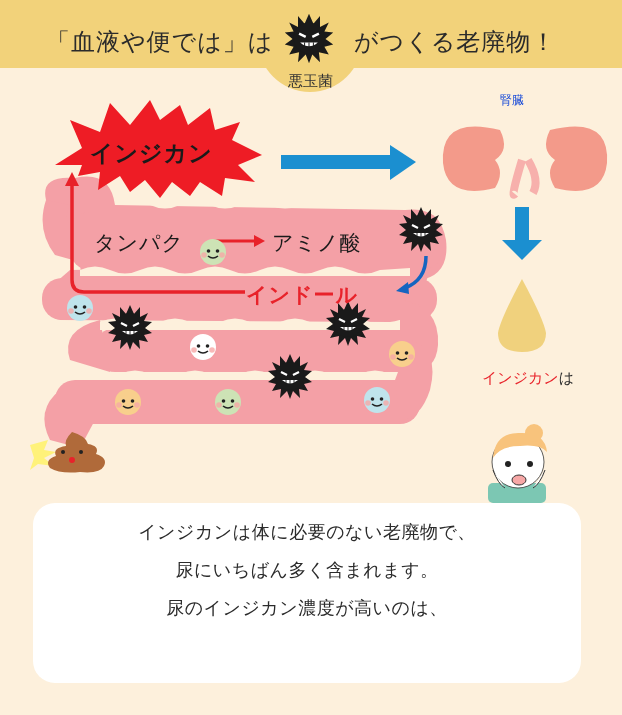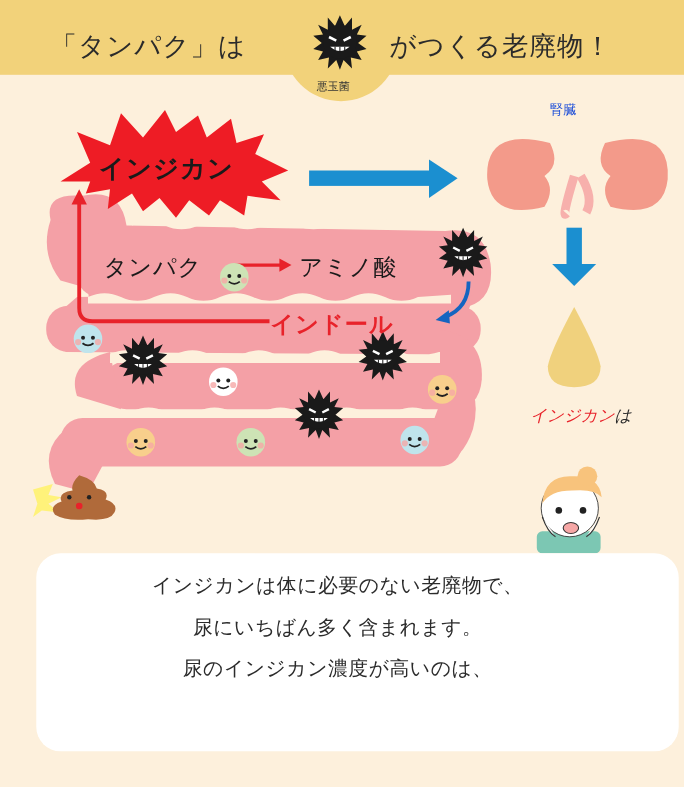--- a/index.html
+++ b/index.html
@@ -3,40 +3,40 @@
 <meta charset="utf-8">
 <style>
   html, body { margin:0; padding:0; }
   body { width:622px; height:715px; background:#fdf0dc; position:relative; overflow:hidden;
          font-family:"DejaVu Sans", "Liberation Sans", sans-serif; color:#2b2b2b; }
   .header { position:absolute; left:0; top:0; width:622px; height:68px; background:#f2d27a; }
   .header-tab { position:absolute; left:258px; top:40px; width:104px; height:52px; background:#f2d27a;
                 border-radius:0 0 52px 52px; }
   .header-title-left { position:absolute; left:46px; top:26px; font-size:24px; letter-spacing:1px; color:#2b2b2b; }
   .header-title-right { position:absolute; left:354px; top:26px; font-size:24px; letter-spacing:1px; color:#2b2b2b;text-align:center; }
-  .header-badge-label { position:absolute; left:288px; top:72px; font-size:10px; color:#333; }
+  .header-badge-label { position:absolute; left:288px; top:72px; font-size:15px; color:#333; }
   .diagram { position:absolute; left:0; top:0; width:622px; height:715px; }
   .burst-label { position:absolute; left:90px; top:138px; font-size:23px; font-weight:bold; color:#1a1a1a; letter-spacing:1px; }
   .tanpaku { position:absolute; left:94px; top:229px; font-size:21px; color:#1a1a1a; letter-spacing:1px; }
   .amino { position:absolute; left:272px; top:229px; font-size:21px; color:#1a1a1a; letter-spacing:1px;font-family:Liberation Mono, monospace; }
   .indole { position:absolute; left:246px; top:281px; font-size:21px; color:#e8222a; font-weight:bold; letter-spacing:1px; }
   .kidney-label { position:absolute; left:500px; top:92px; font-size:12px; color:#1d4ed8; }
-  .urine-note { position:absolute; left:468px; top:368px; font-size:15px; line-height:20px; text-align:center; width:120px; color:#2b2b2b;font-style:italic; }
+  .urine-note { position:absolute; left:468px; top:368px; font-size:15px; line-height:20px; text-align:center; width:120px; color:#2b2b2b; }
   .red { color:#e8222a; }
   .blood-note { position:absolute; left:116px; top:436px; font-size:15px; line-height:20px; color:#e8222a; }
-  .info-box { position:absolute; left:33px; top:503px; width:548px; height:180px; background:#fff; border-radius:22px;padding-left:36px; }
+  .info-box { position:absolute; left:33px; top:503px; width:548px; height:180px; background:#fff; border-radius:22px; }
   .info-line { position:absolute; left:0; width:548px; text-align:center; font-size:18px; color:#2b2b2b; letter-spacing:0.5px; }
   .info-line.l1 { top:17px; } .info-line.l2 { top:55px; } .info-line.l3 { top:93px; } .info-line.l4 { top:129px; font-size:19px; }
 </style>
 </head>
 <body>
 
 <div class="header"></div>
 <div class="header-tab"></div>
-<div class="header-title-left">「タンパク」は</div>
+<div class="header-title-left">「血液や便では」は</div>
 <div class="header-title-right">がつくる老廃物！</div>
 <div class="header-badge-label">悪玉菌</div>
 
 <svg class="diagram" viewBox="0 0 622 715">
   <defs>
     <g id="germ">
       <polygon fill="#1a1a1a" points="0,-22 4,-13 10,-20 10,-10 18,-14 14,-6 22,-5 15,1 22,6 14,8 18,15 9,13 10,22 3,15 0,23 -3,15 -10,22 -9,13 -18,15 -14,8 -22,6 -15,1 -22,-5 -14,-6 -18,-14 -10,-10 -10,-20 -4,-13"></polygon>
       <circle r="14" fill="#1a1a1a"></circle>
       <path d="M-9,-4 L-3,-1 M9,-4 L3,-1" stroke="#fff" stroke-width="2.2"></path>
       <path d="M-8,4 Q0,11 8,4 Z" fill="#fff"></path>

